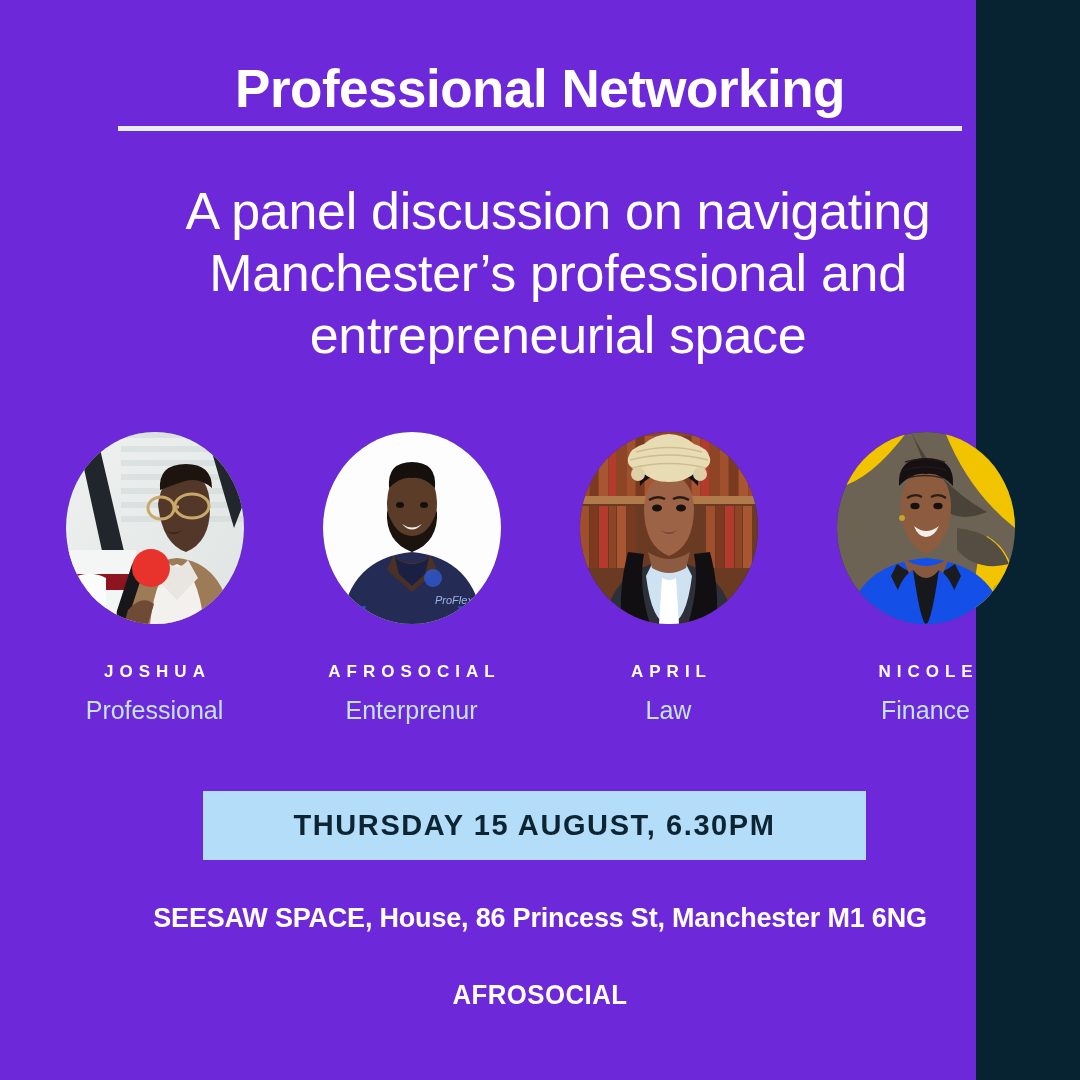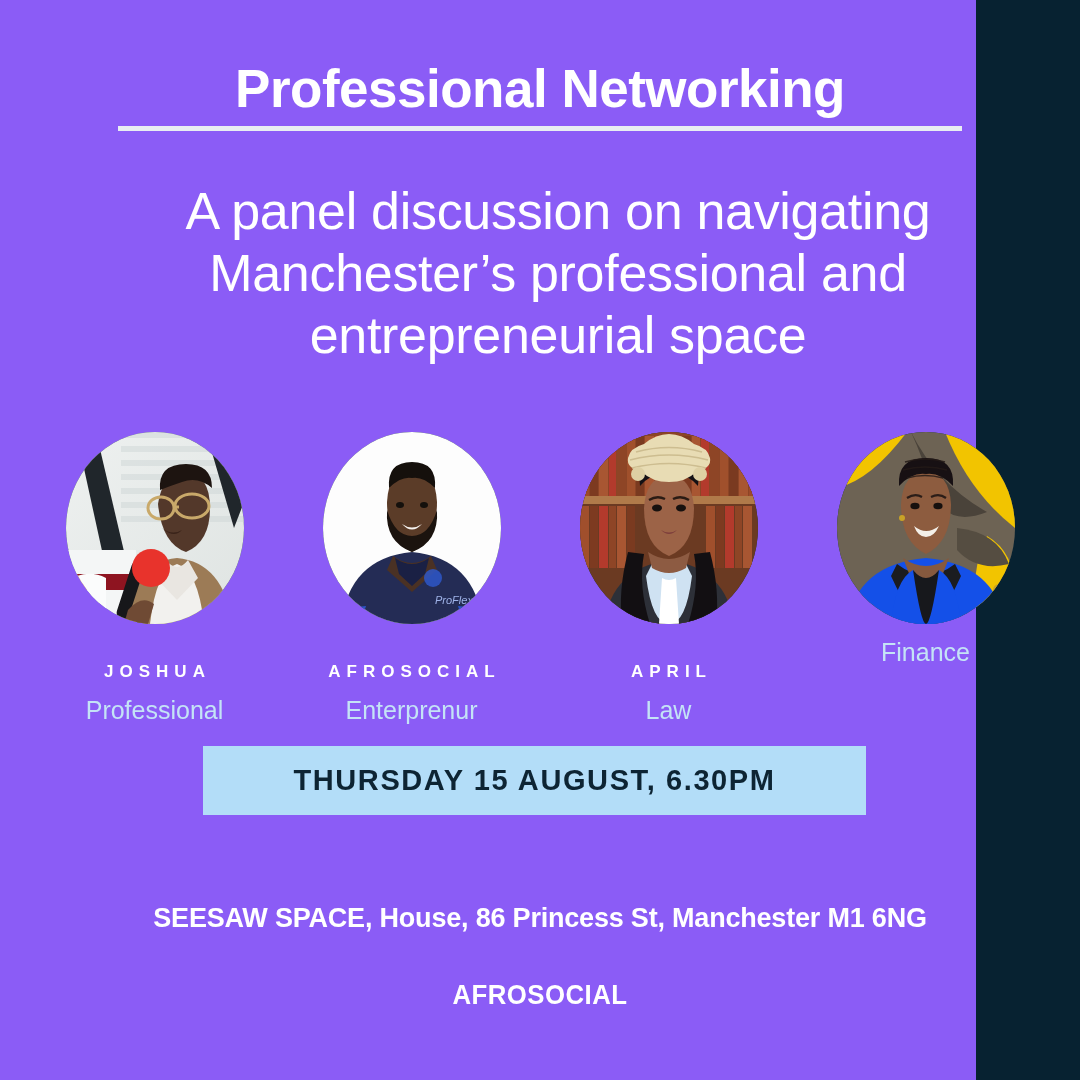--- a/index.html
+++ b/index.html
@@ -7,21 +7,21 @@
   html, body {
     width:1080px; height:1080px;
     background:#072231;
     font-family:"Liberation Sans", sans-serif;
     overflow:hidden;
   }
 
   .poster {
     position:relative;
     width:976px; height:1080px;
-    background:#8b5cf6;
+    background:#6d28d9;
   }
 
   
   .title {
     position:absolute;
     top:58px; left:0; width:1080px;
     text-align:center;
     font-size:53px;
     font-weight:bold;
     letter-spacing:-0.5px;
@@ -77,21 +77,21 @@
   .sp-role {
     margin-top:14px;
     font-size:25px;
     font-weight:normal;
     color:#c4e3f6;
   }
 
   
   .date-banner {
     position:absolute;
-    left:203px; top:746px;
+    left:203px; top:791px;
     width:663px; height:69px;
     background:#b3ddf8;
     display:flex;
     align-items:center;
     justify-content:center;
   }
   .date-banner span {
     font-size:29px;
     font-weight:bold;
     letter-spacing:1.6px;
@@ -288,20 +288,21 @@
           <ellipse cx="78" cy="74" rx="4.6" ry="3.2" fill="#16100e"></ellipse>
           <ellipse cx="101" cy="74" rx="4.6" ry="3.2" fill="#16100e"></ellipse>
           <path d="M70 66 q8 -5 15 -1" stroke="#2b1d18" stroke-width="2.2" fill="none"></path>
           <path d="M94 65 q8 -4 15 1" stroke="#2b1d18" stroke-width="2.2" fill="none"></path>
           <path d="M77 94 q12 10 25 0 q-5 11 -13 11 q-8 0 -12 -11 z" fill="#f4efe8"></path>
           <circle cx="65" cy="86" r="3" fill="#c9a227"></circle>
           <path d="M54 192 q4 -44 22 -54 l13 16 l13 -16 q18 10 22 54 z" fill="#1450e8"></path>
           <path d="M76 138 q13 16 26 0 q-8 54 -13 54 q-5 0 -13 -54 z" fill="#17181c"></path>
         </svg>
       </div>
+      <div class="sp-name">NICOLE</div>
       <div class="sp-role">Finance</div>
     </div>
 
   </div>
 
   <div class="date-banner">
     <span>THURSDAY 15 AUGUST, 6.30PM</span>
   </div>
 
   <div class="address">SEESAW SPACE, House, 86 Princess St, Manchester M1 6NG</div>

